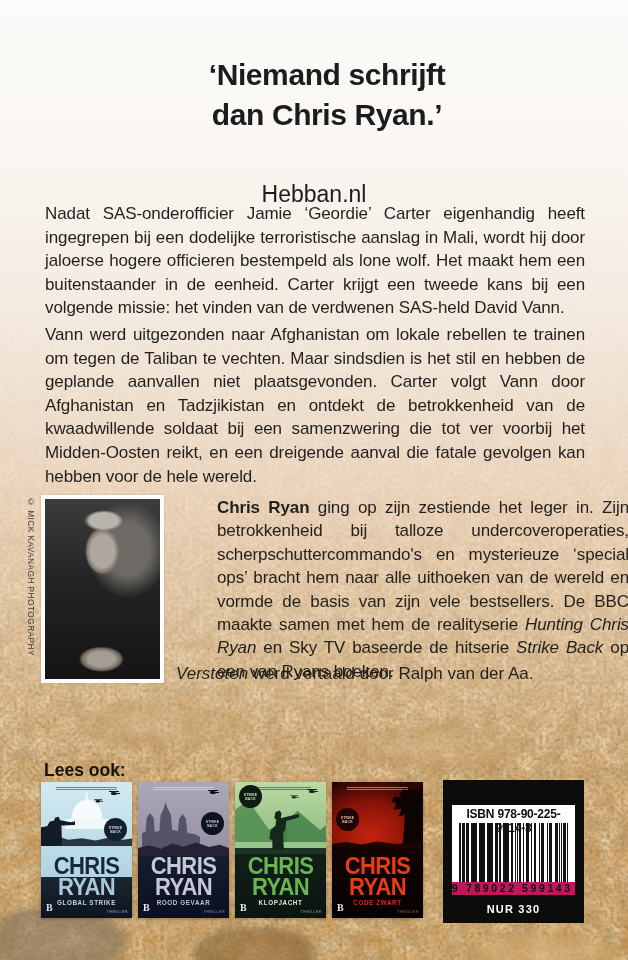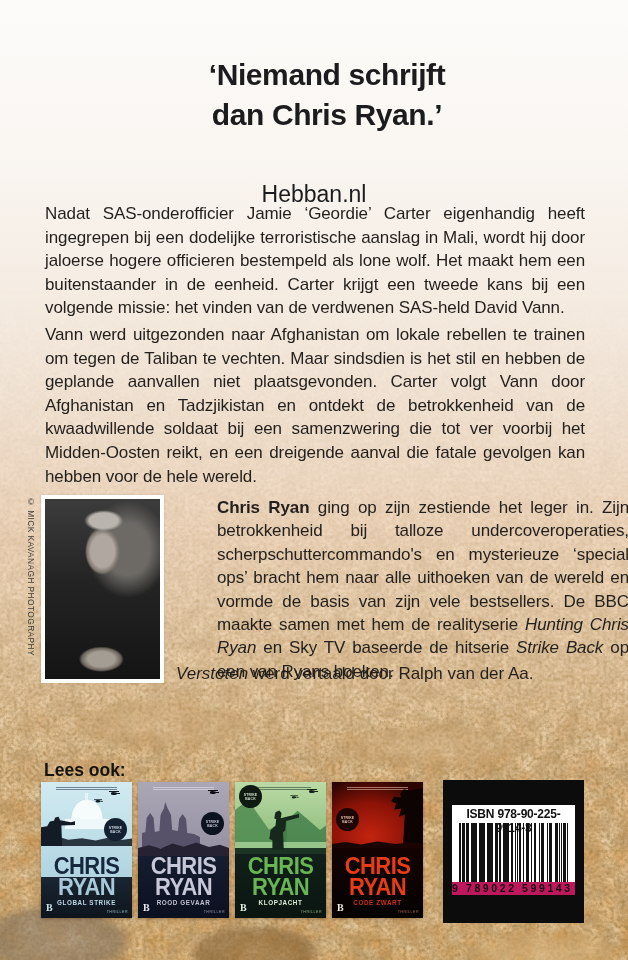--- a/index.html
+++ b/index.html
@@ -318,15 +318,16 @@
     <div class="b-logo">B</div>
     <div class="genre">THRILLER</div>
   </div>
 
   <div class="bc-box">
     <div class="bc-white">
       <div class="bc-isbn">ISBN 978-90-225-9914-3</div>
       <div class="bc-bars"></div>
       <div class="bc-digits">9 789022 599143</div>
     </div>
+    <div class="bc-footer">NUR 330</div>
   </div>
 
 </div>
 
 </body></html>

